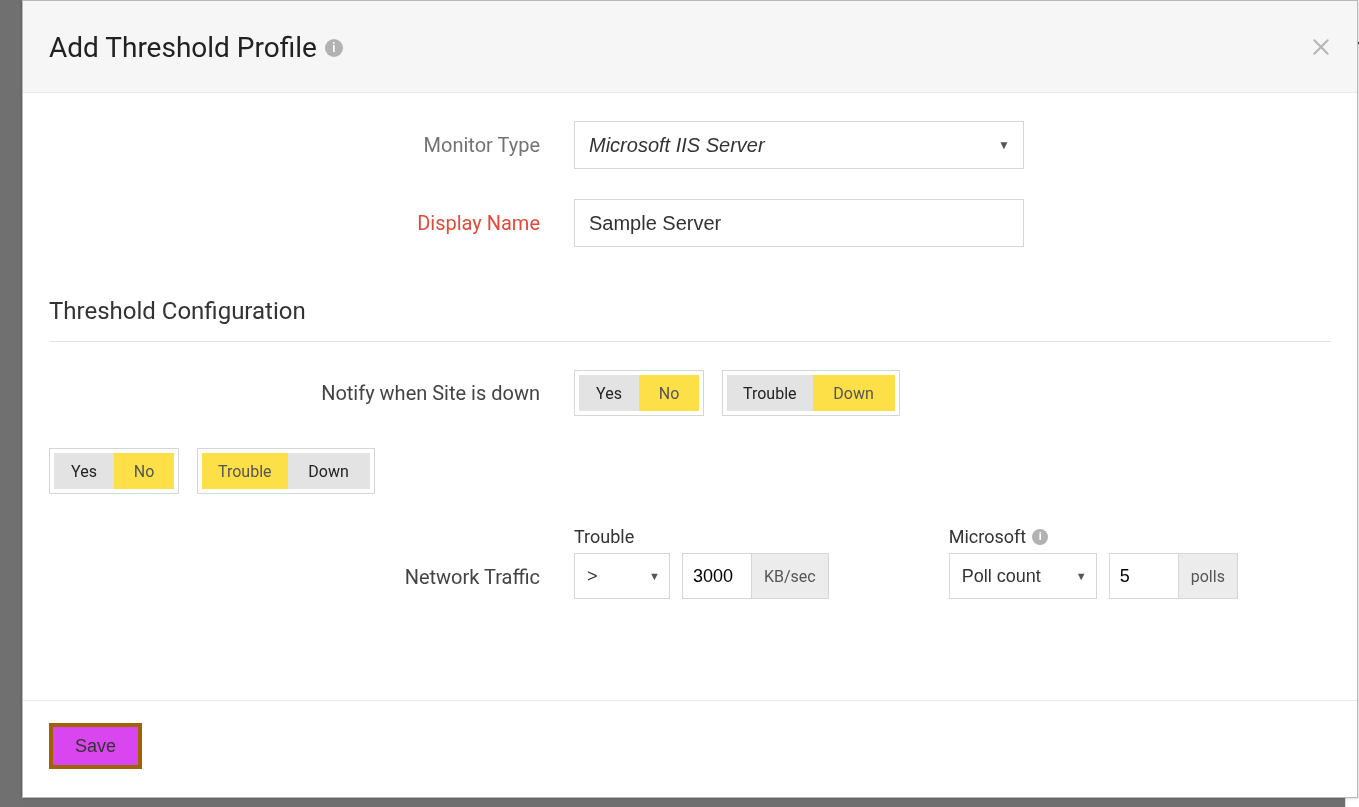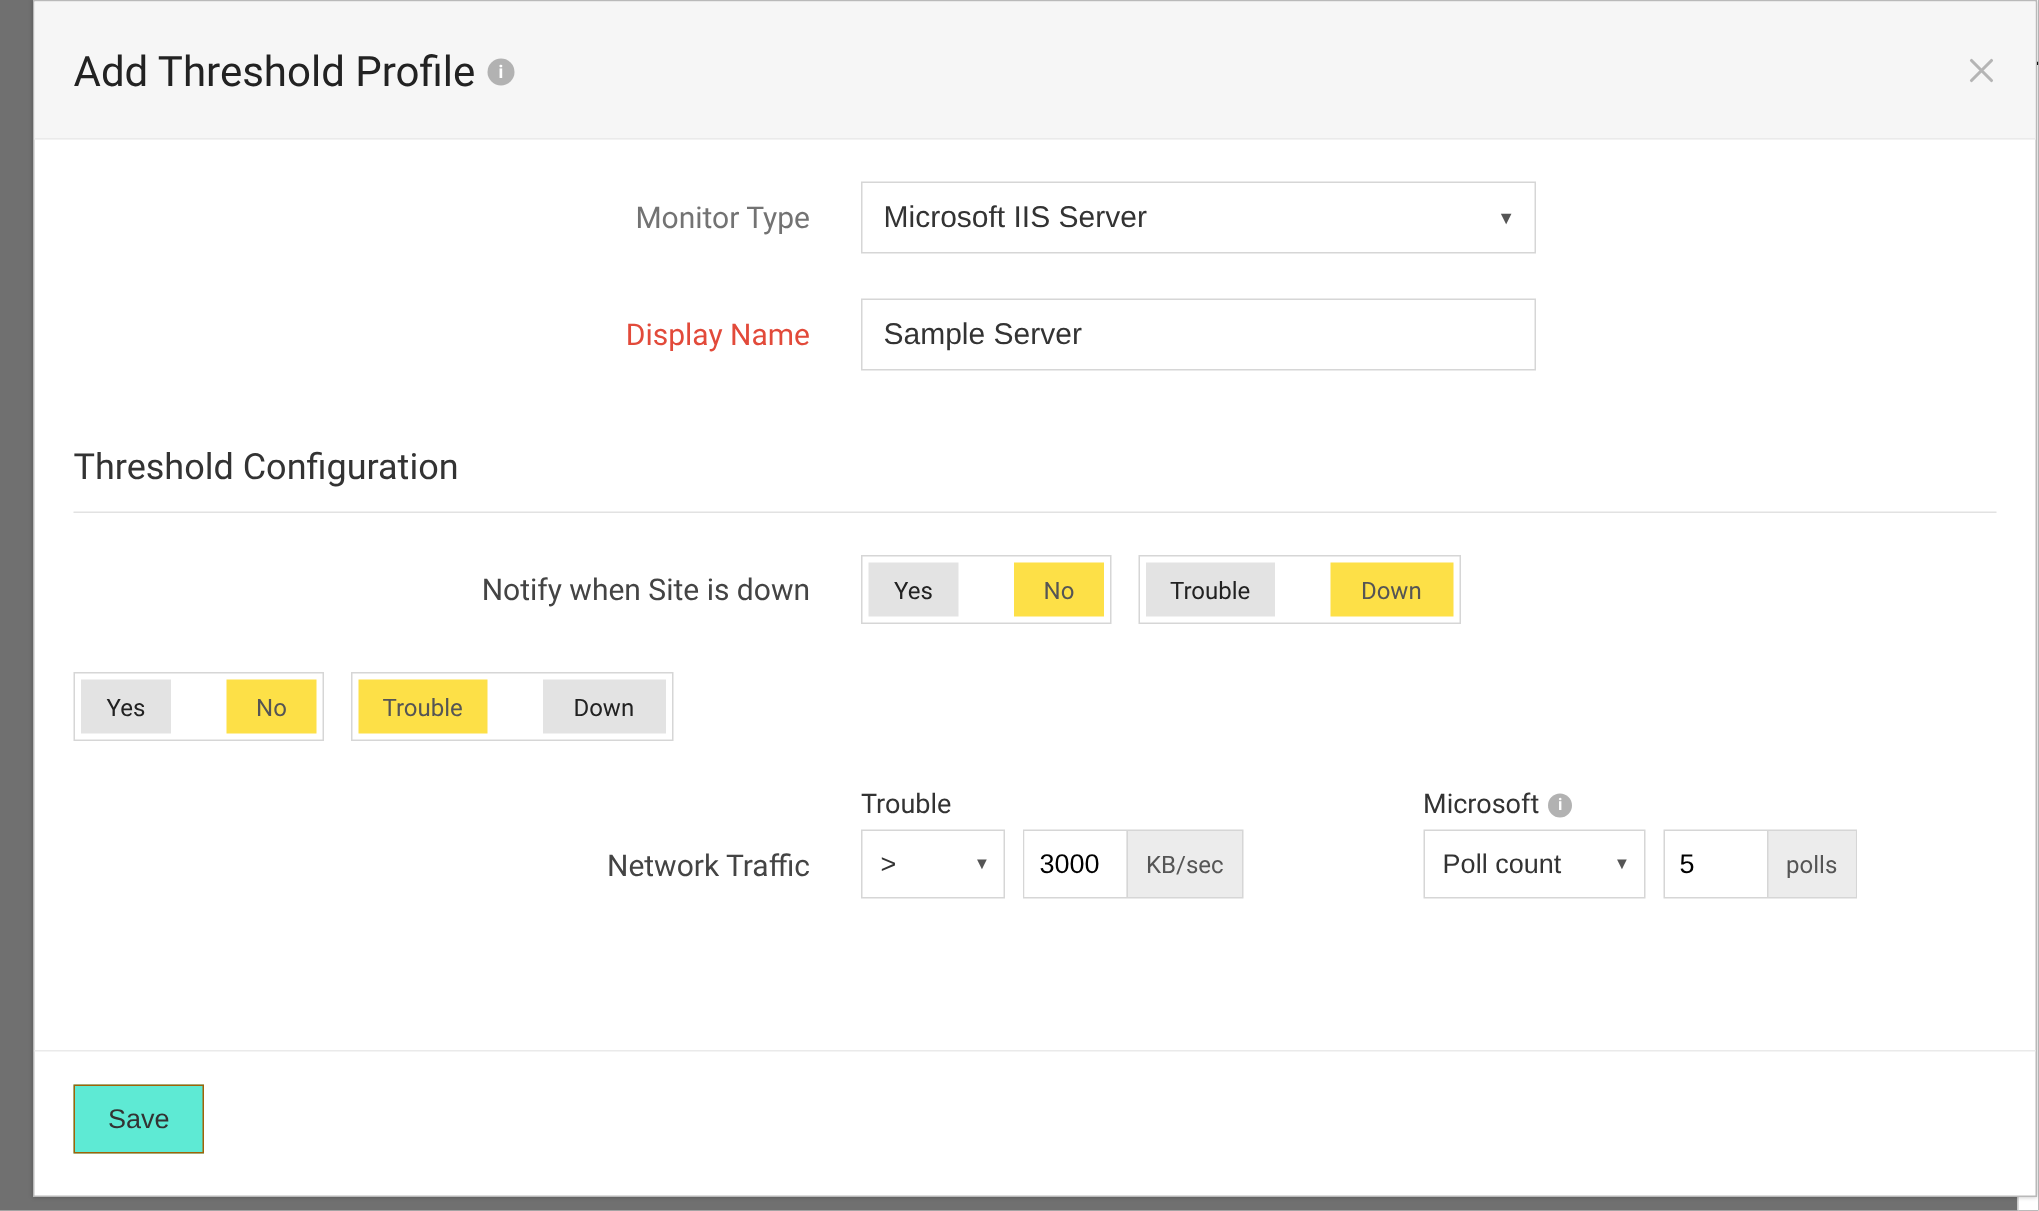--- a/index.html
+++ b/index.html
@@ -109,21 +109,21 @@
   }
   select.big, input.big {
     width: 450px;
     height: 48px;
     border: 1px solid #d6d6d6;
     font-size: 20px;
     padding: 0 14px;
     color: #333;
     background: #fff;
   }
-  select.big { appearance: none; -webkit-appearance: none; background-image: none; padding-right: 34px; }
+  select.big { appearance: none; -webkit-appearance: none; background-image: none; padding-right: 34px; font-style: italic; }
   .select-wrap { position: relative; display: inline-block; }
   .select-wrap::after {
     content: "▼";
     position: absolute;
     right: 14px;
     top: 50%;
     transform: translateY(-50%);
     font-size: 12px;
     color: #555;
     pointer-events: none;
@@ -150,21 +150,20 @@
     font-size: 20px;
     color: #444;
   }
   .cfg-controls { display: flex; align-items: flex-end; gap: 18px; }
 
   .toggle-group {
     display: inline-flex;
     border: 1px solid #d6d6d6;
     padding: 4px;
     background: #fff;
-    gap: 37px;
   }
   .toggle-btn {
     min-width: 60px;
     height: 36px;
     display: inline-flex;
     align-items: center;
     justify-content: center;
     padding: 0 16px;
     font-size: 16px;
     color: #555;
@@ -215,22 +214,22 @@
   }
 
   .modal-footer {
     border-top: 1px solid #eaeaea;
     padding: 22px 26px 28px;
   }
   .save-btn {
     height: 46px;
     padding: 0 22px;
     font-size: 18px;
-    background: #5eead4;
-    border: 1px solid #a16207;
+    background: #d946ef;
+    border: 4px solid #a16207;
     color: #333;
     cursor: pointer;
   }
 </style>
 </head>
 <body>
 
 <div class="backdrop">
   <div class="right-edge">T</div>
 

